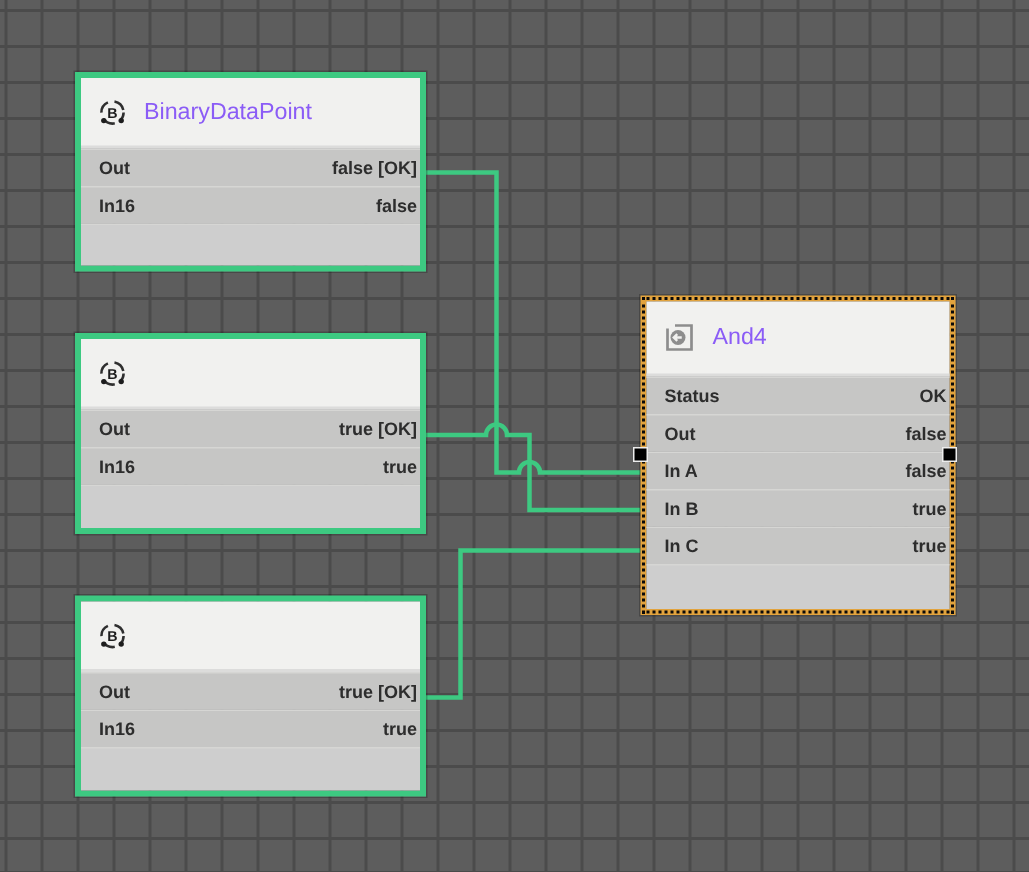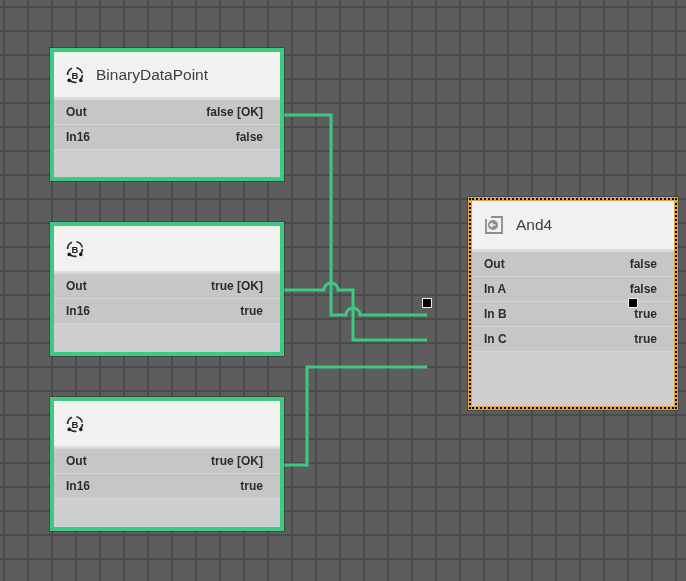--- a/index.html
+++ b/index.html
@@ -16,38 +16,38 @@
     font-family:"Liberation Sans","DejaVu Sans",sans-serif;
   }
   #wire-svg{position:absolute;left:0;top:0;z-index:1;}
   .block{
     position:absolute;z-index:2;
     display:flex;flex-direction:column;
     box-sizing:border-box;
     box-shadow:0 0 0 1px rgba(0,0,0,.22);
   }
   .block.green{border:4px solid #3dc981;}
-  .block.selected{border:4px solid #e2a33d;margin-left:41px;}
+  .block.selected{border:4px solid #e2a33d;}
   .ants{position:absolute;inset:-3px;border:2px dotted #0a0a0a;pointer-events:none;}
   .hdr{
     background:#f1f1ef;
     display:flex;align-items:center;gap:10px;
     padding:0 0 0 10px;
     border-bottom:2px solid #dcdcdb;
     flex:0 0 auto;
   }
-  .hdr .title{font-size:15.5px;color:#404040;}
+  .hdr .title{font-size:15.5px;color:#8b5cf6;}
   .hdr .icon{display:flex;align-items:center;}
   .row{
     background:#c6c6c5;
     display:flex;align-items:center;justify-content:space-between;
     height:25px;flex:0 0 25px;
     border-top:1px solid #d6d6d4;
     font-size:12px;font-weight:bold;color:#2d2d2d;
-    padding:0 17px 0 12px;box-sizing:border-box;
+    padding:0 2px 0 12px;box-sizing:border-box;
   }
   .row:first-of-type{border-top:none;}
   .row.empty{background:#cecece;flex:1 1 auto;height:auto;}
   .lbl{white-space:pre;}
   .val{white-space:pre;}
   .handle{
     position:absolute;z-index:3;
     width:8px;height:8px;background:#000;border:1px solid #ededed;
   }
 </style>
@@ -135,20 +135,24 @@
       <span class="icon">
         <svg width="24" height="24" viewBox="0 0 24 24">
           <path d="M 4 6 L 4 20 L 20 20 L 20 4 L 9 4" fill="none" stroke="#8d8d8d" stroke-width="1.8"></path>
           <circle cx="11" cy="12" r="5" fill="#8d8d8d"></circle>
           <path d="M 13.5 12 L 8.5 12 M 10.5 9.8 L 8.2 12 L 10.5 14.2" fill="none" stroke="#f1f1ef" stroke-width="1.6"></path>
         </svg>
       </span>
       <span class="title">And4</span>
     </div>
     <div class="row">
+      <span class="lbl">Status</span>
+      <span class="val">OK</span>
+    </div>
+    <div class="row">
       <span class="lbl">Out</span>
       <span class="val">false</span>
     </div>
     <div class="row">
       <span class="lbl">In A</span>
       <span class="val">false</span>
     </div>
     <div class="row">
       <span class="lbl">In B</span>
       <span class="val">true</span>

